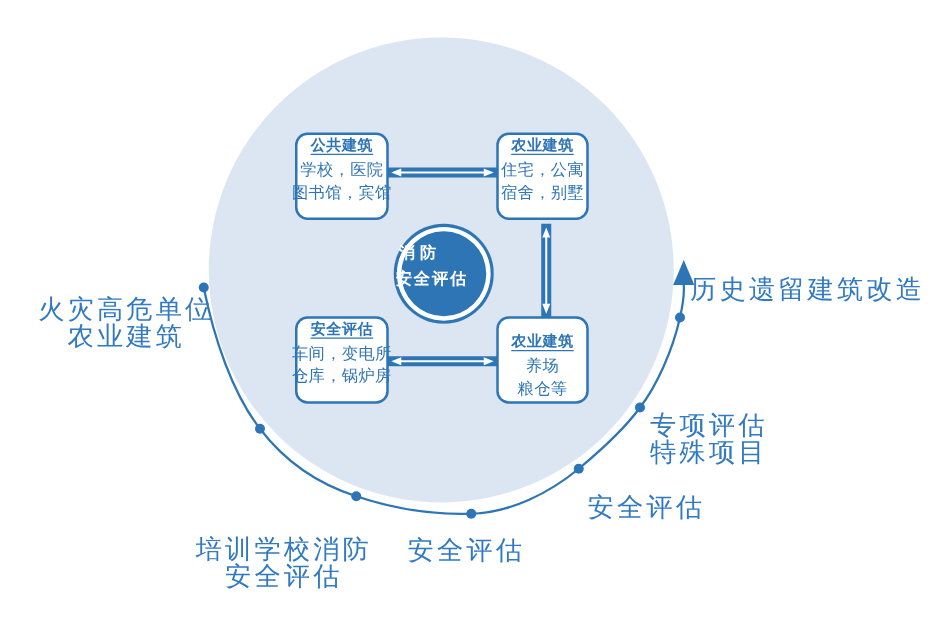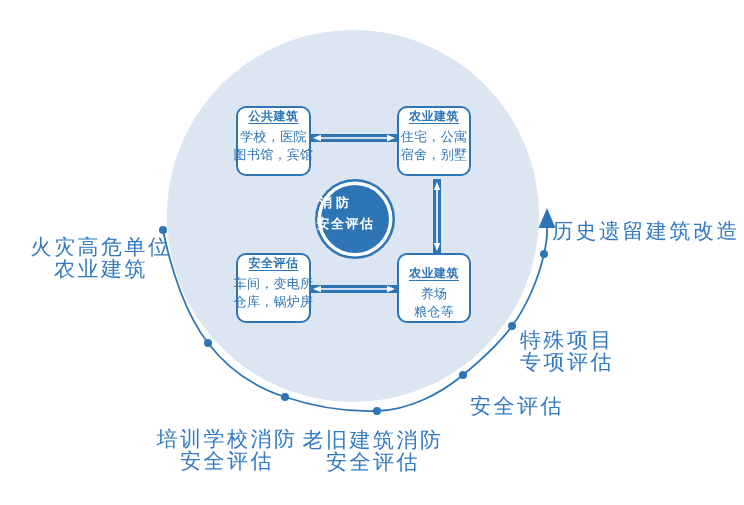--- a/index.html
+++ b/index.html
@@ -146,27 +146,26 @@
 
   <div class="outer-label lbl-1">
     <div>火灾高危单位</div>
     <div>农业建筑</div>
   </div>
   <div class="outer-label lbl-3">
     <div>培训学校消防</div>
     <div>安全评估</div>
   </div>
   <div class="outer-label lbl-4">
-    <div>老旧建筑消防</div>
     <div>安全评估</div>
   </div>
   <div class="outer-label lbl-5">
     <div>安全评估</div>
   </div>
   <div class="outer-label lbl-6">
+    <div>专项评估</div>
     <div>特殊项目</div>
-    <div>专项评估</div>
   </div>
   <div class="outer-label lbl-7">
     <div>历史遗留建筑改造</div>
   </div>
 
 </div>
 
 </body></html>

